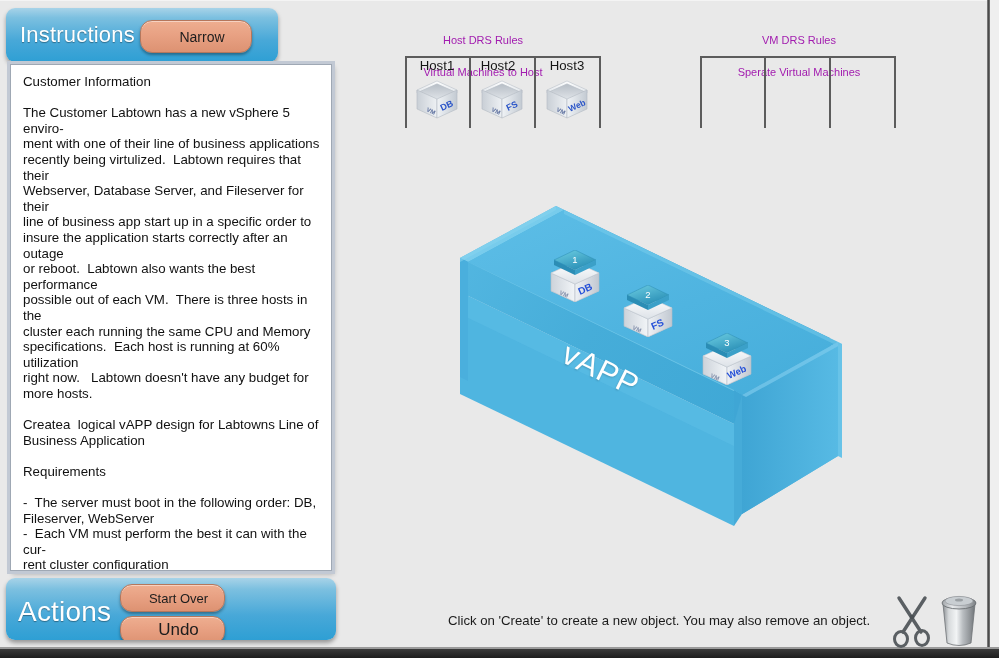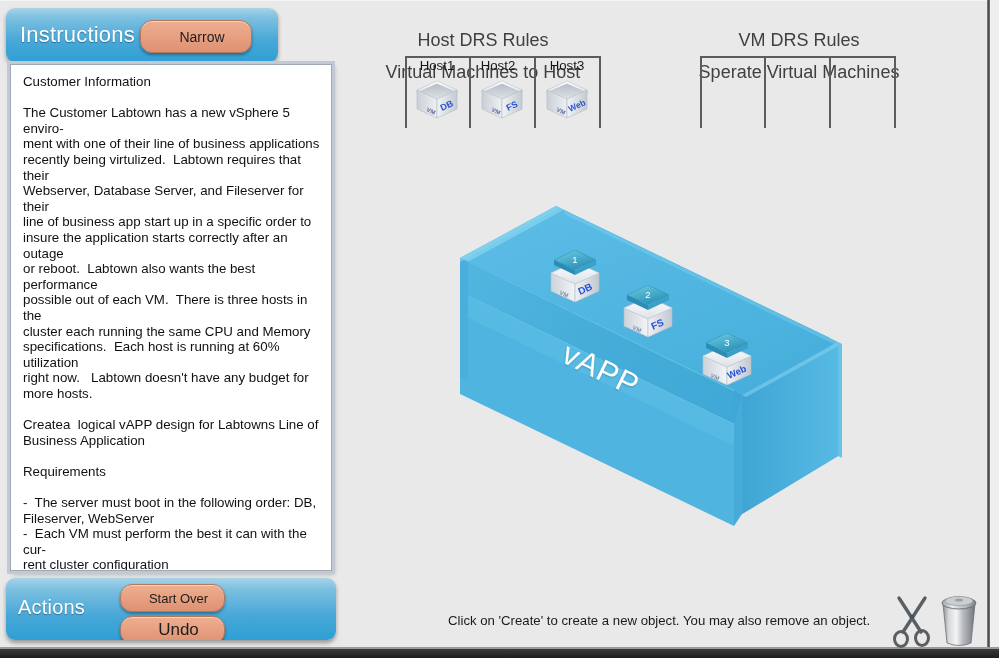--- a/index.html
+++ b/index.html
@@ -29,21 +29,21 @@
   }
   #instr-bar{left:6px;top:8px;width:272px;height:54px;text-decoration:underline;}
   #actions-bar{left:6px;top:578px;width:330px;height:62px;}
 
   .bar-title{
     position:absolute;color:#ffffff;font-size:22px;letter-spacing:.2px;
     text-shadow:0 1px 1px rgba(0,0,0,.35);
     font-family:"Liberation Sans", sans-serif;
   }
   #instr-title{left:14px;top:14px;}
-  #actions-title{left:12px;top:18px;font-size:20px;}
+  #actions-title{left:12px;top:18px;font-size:28px;}
 
   .btn{
     position:absolute;
     background:linear-gradient(to bottom,#eeae90 0%,#e8a183 45%,#dd9272 100%);
     border:1px solid #b5775c;
     border-radius:12px;
     color:#1d1d1d;
     font-size:14px;
     display:flex;align-items:center;justify-content:center;
     box-shadow:0 2px 3px rgba(0,0,0,.35), inset 0 1px 0 rgba(255,255,255,.45);
@@ -70,21 +70,21 @@
     padding:9px 10px 4px 12px;
     font-size:13.3px;
     line-height:15.6px;
     color:#111;
     white-space:pre-wrap;
     font-family:"Liberation Sans", sans-serif;
   }
 
   
   .drs-title{
-    position:absolute;text-align:center;font-size:18px;color:#404040;
+    position:absolute;text-align:center;font-size:11px;color:#a21caf;
     line-height:16px;white-space:pre-line;
     font-family:"Liberation Sans", sans-serif;
   }
   #hostdrs-title{left:370px;top:16px;width:226px;}
   #vmdrs-title{left:680px;top:16px;width:238px;}
 
   .drs-table{position:absolute;}
   .drs-top{position:absolute;left:0;top:0;height:2px;background:#5c5c5c;}
   .drs-col-line{position:absolute;top:0;width:2px;background:#5c5c5c;}
   .drs-colhead{

